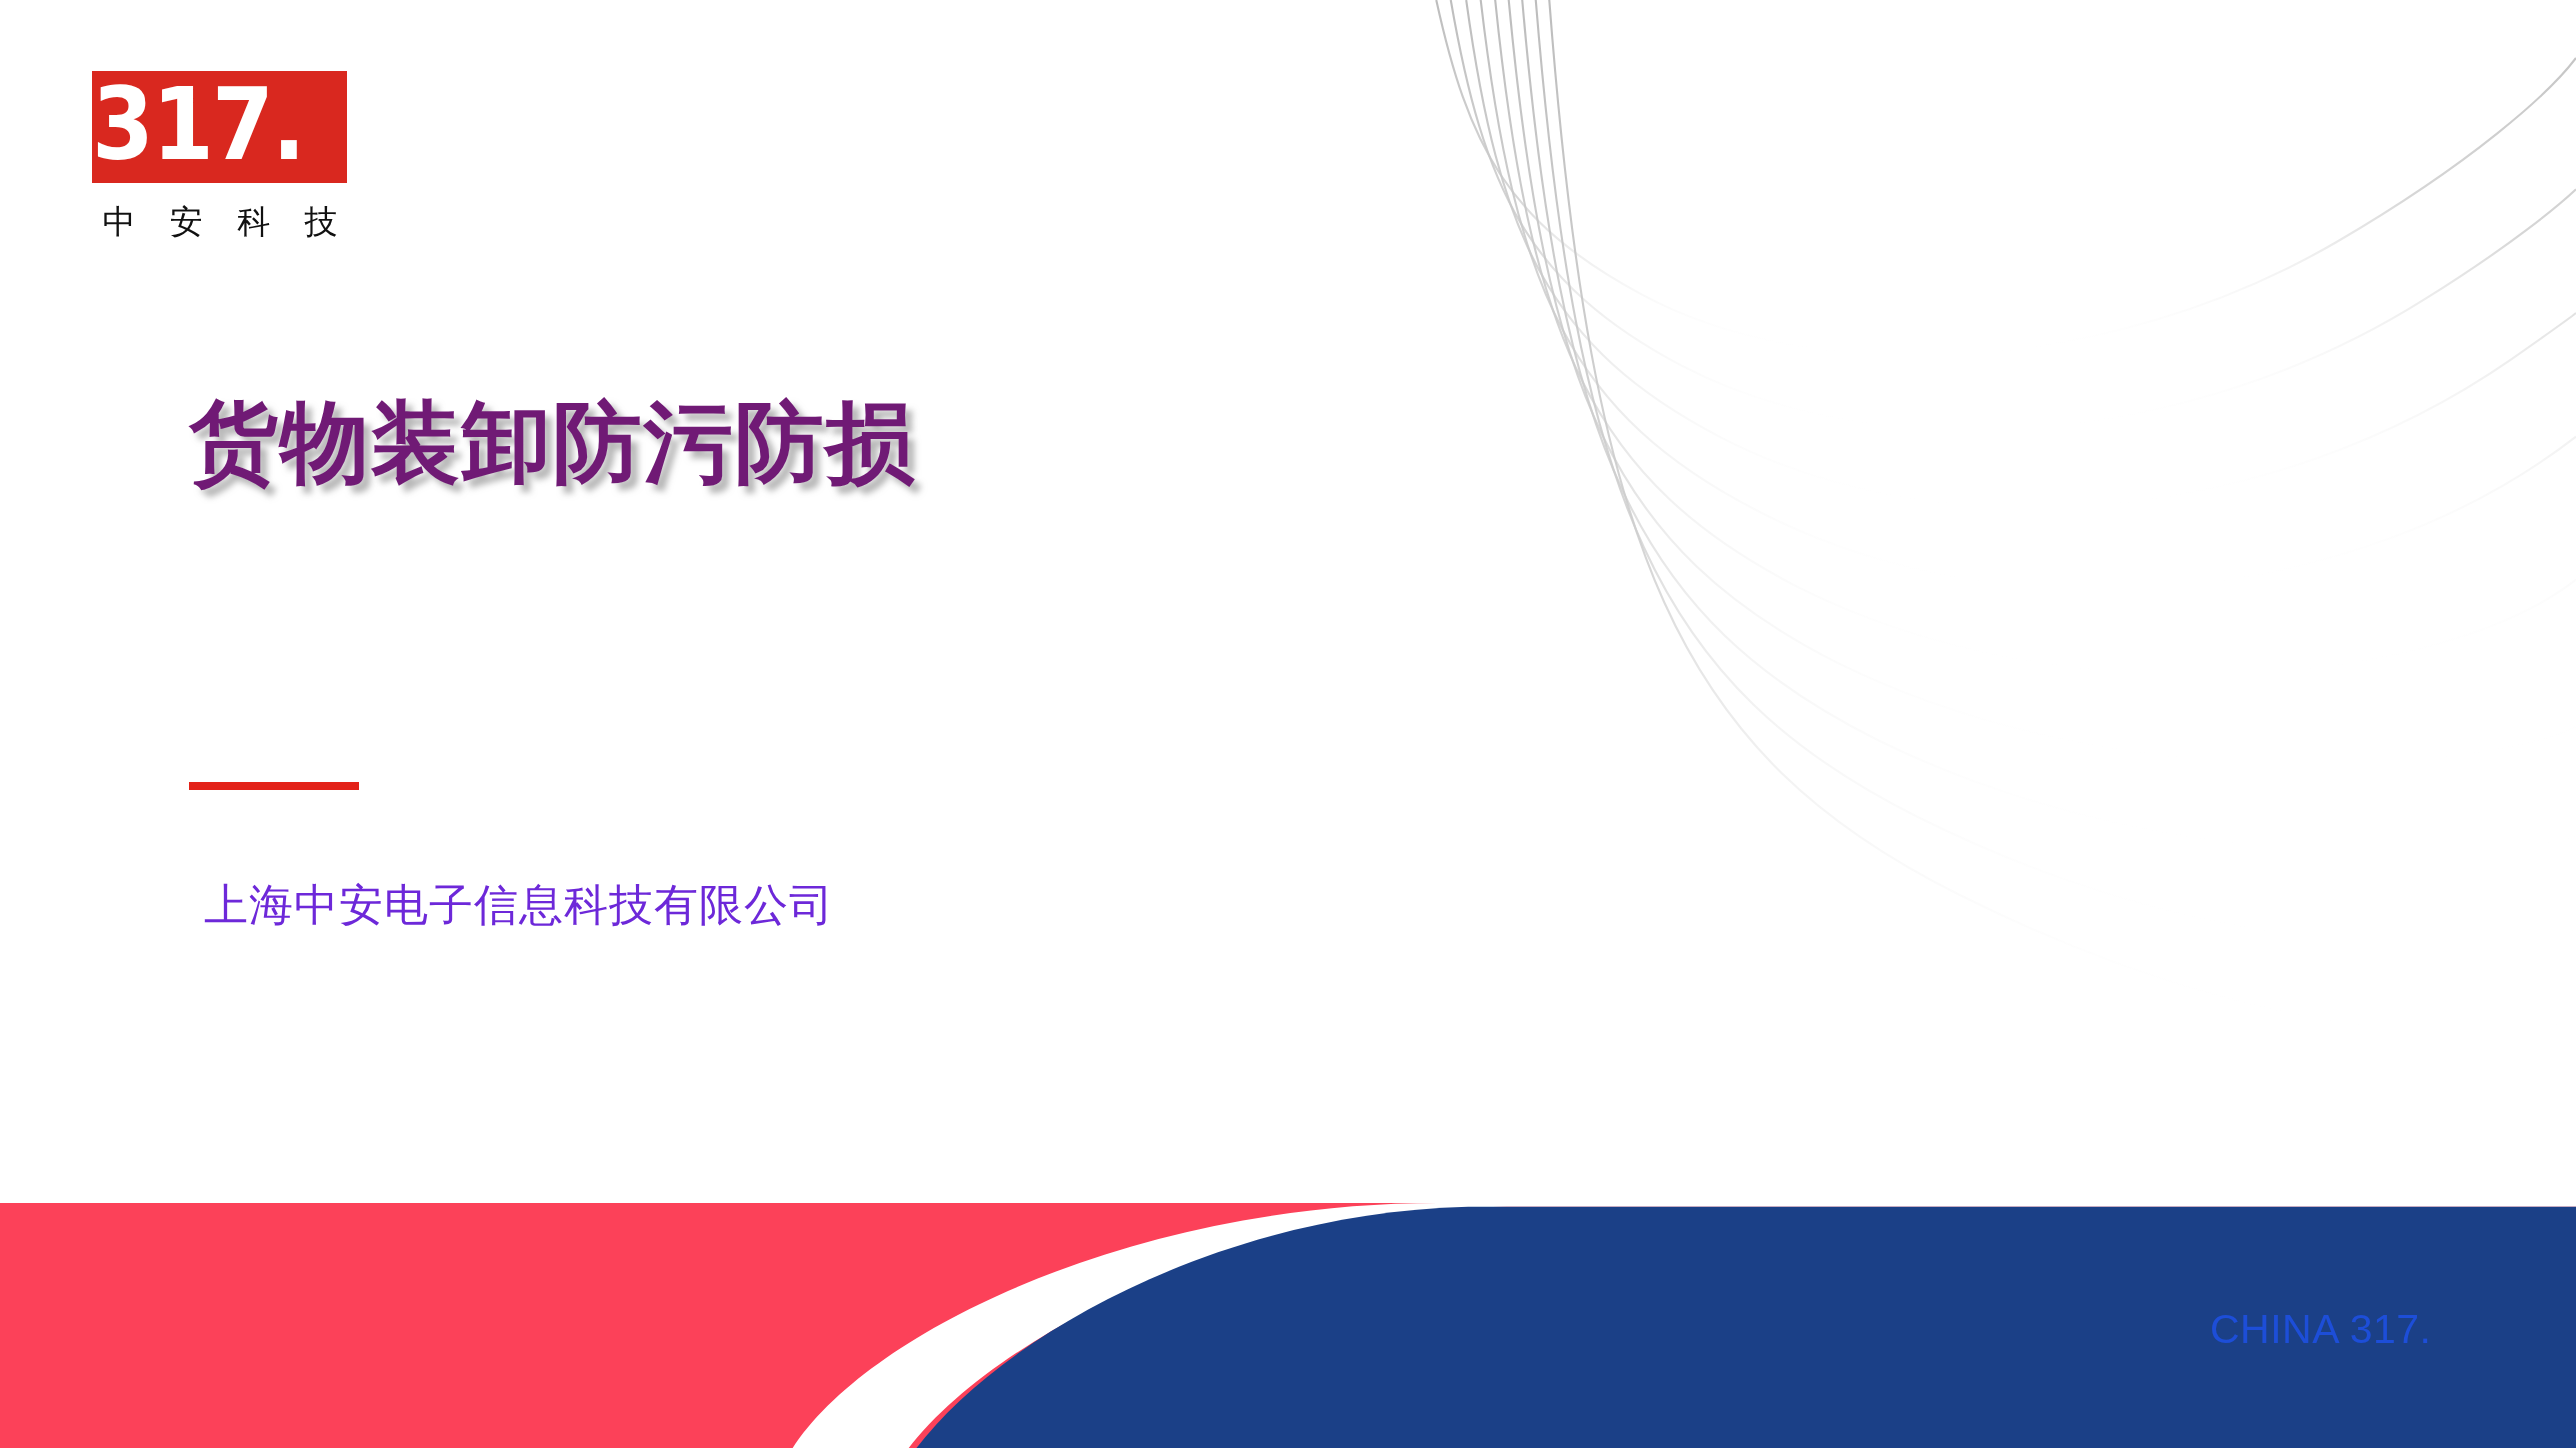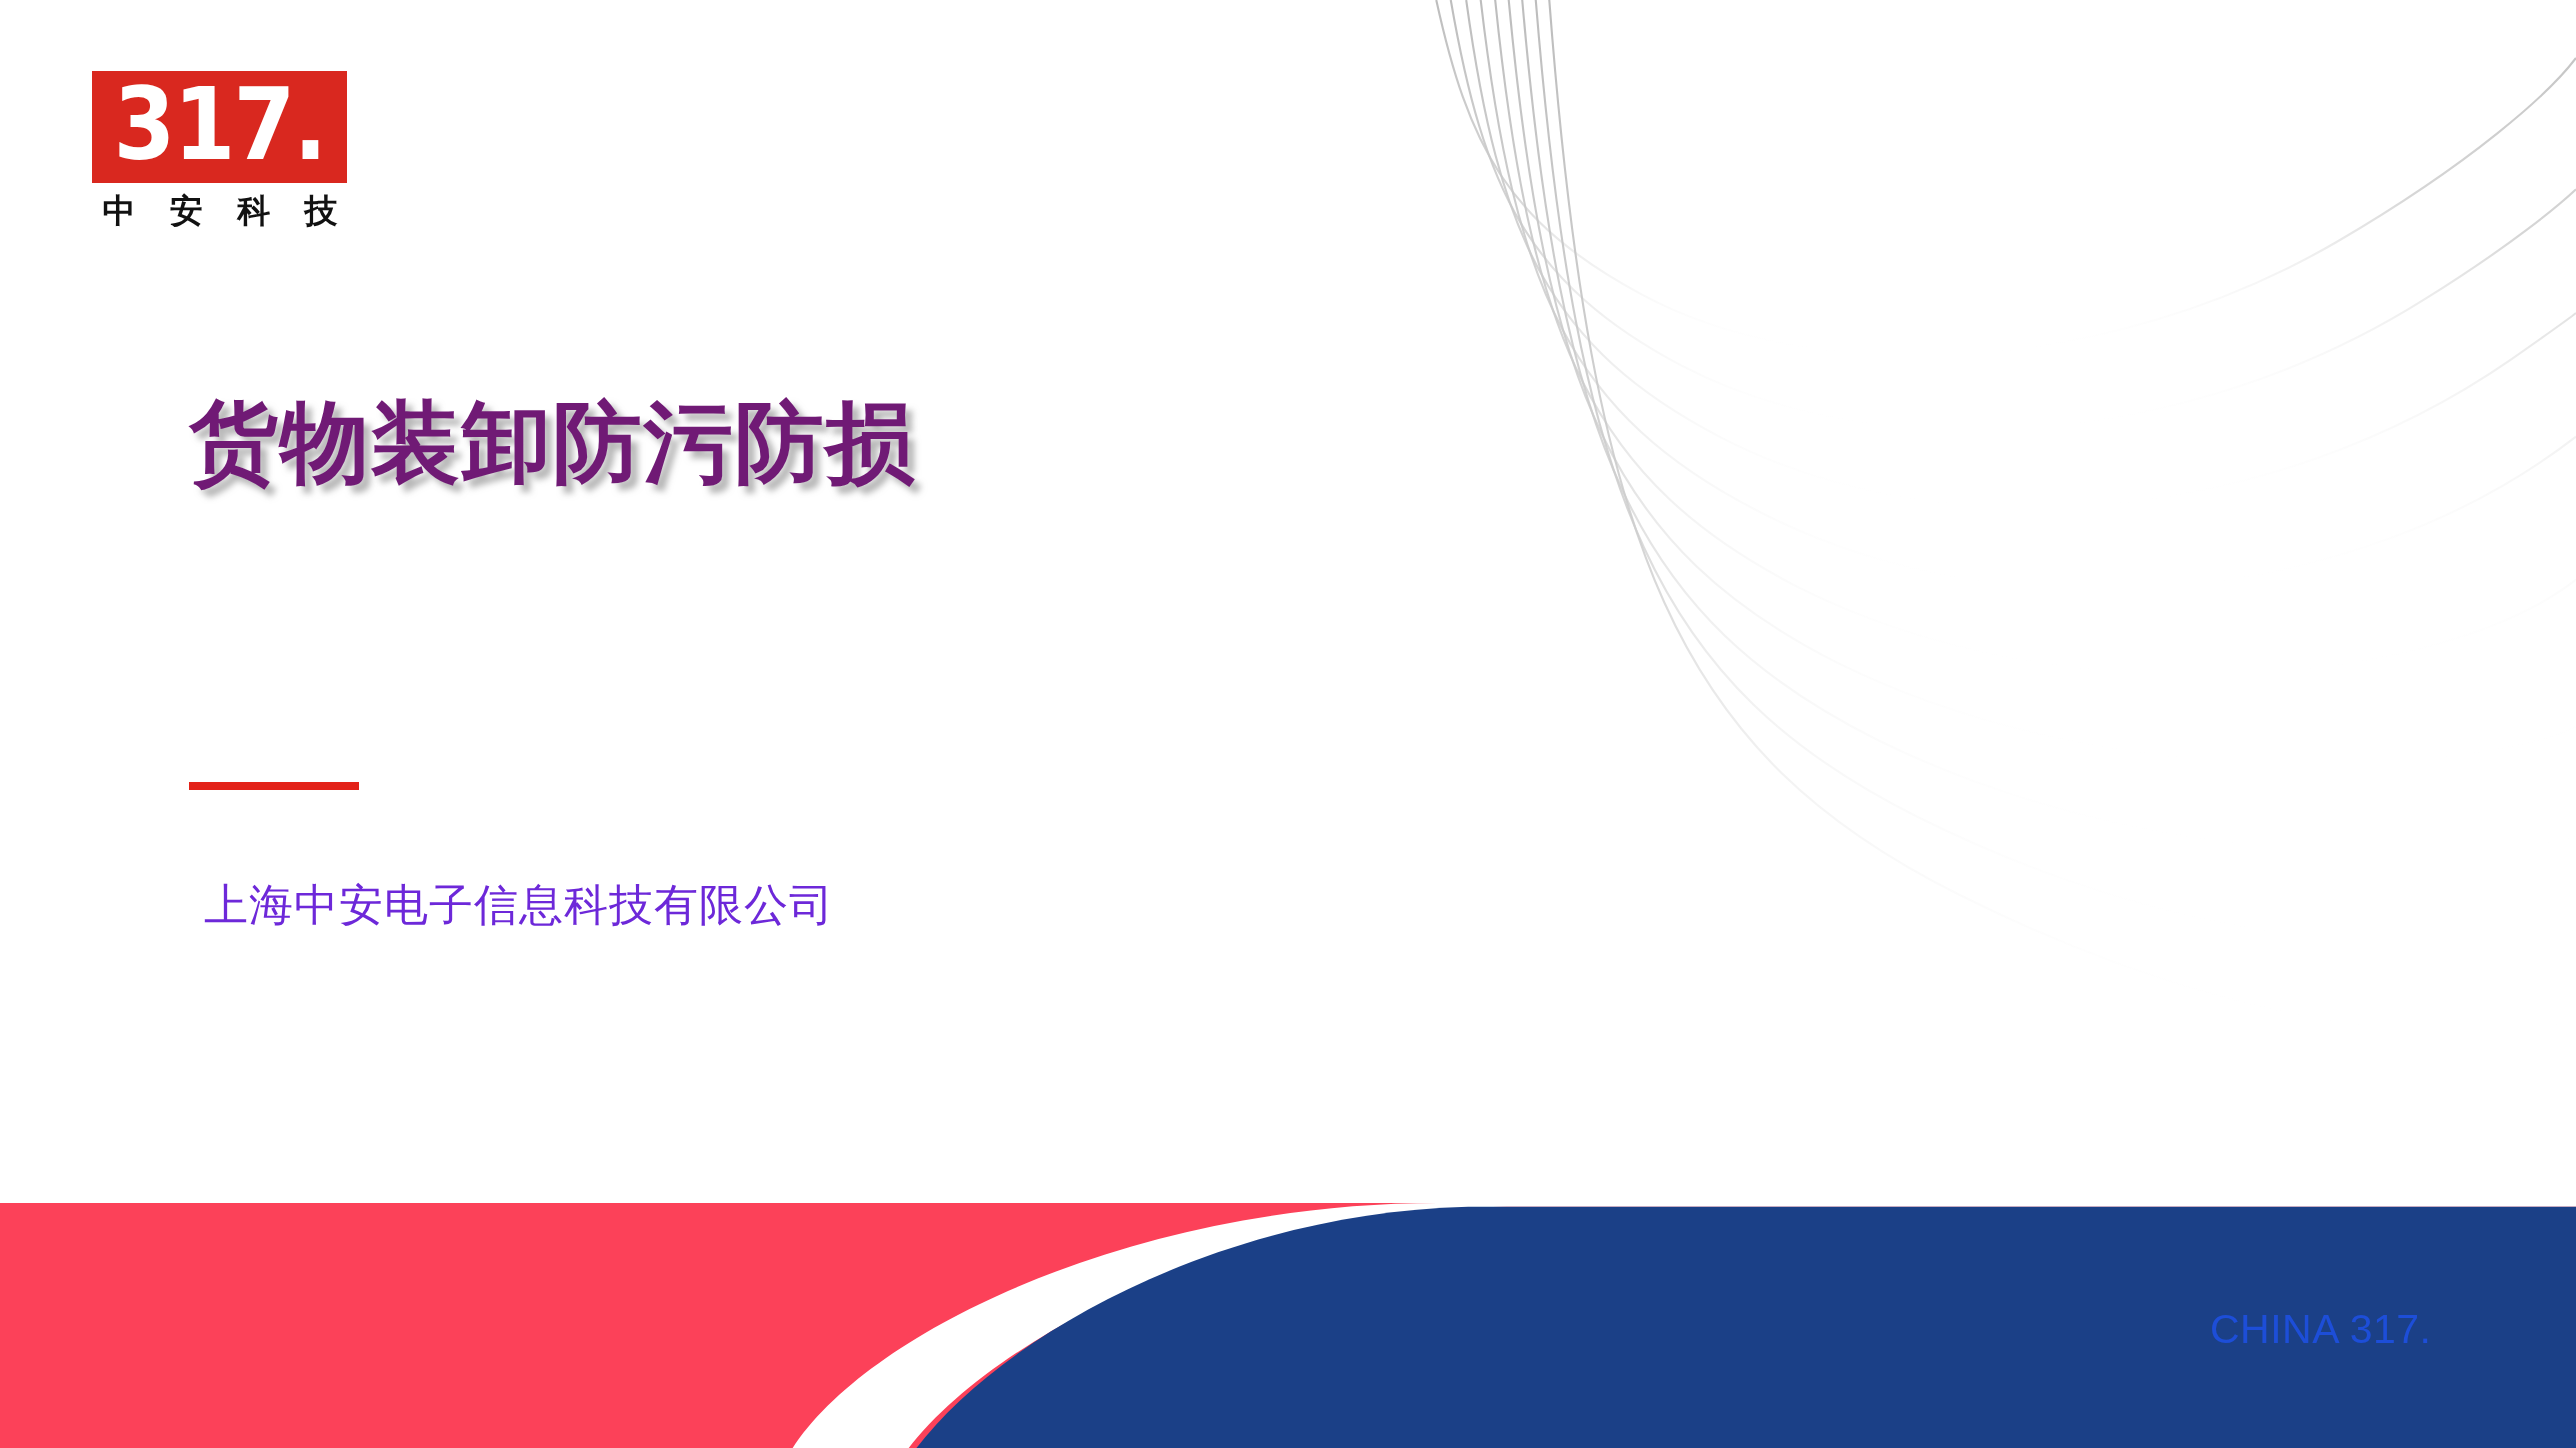--- a/index.html
+++ b/index.html
@@ -35,39 +35,39 @@
     left: 92px;
     top: 71px;
     width: 259px;
   }
   #logo-mark {
     width: 255px;
     height: 112px;
     background: #D9281F;
     display: flex;
     align-items: center;
-    justify-content: center;
+    justify-content: flex-start;
     box-sizing: border-box;
   }
   #logo-mark-text {
     color: #ffffff;
     font-family: "DejaVu Sans", "Liberation Sans", sans-serif;
     font-weight: bold;
     font-size: 89px;
     line-height: 89px;
     letter-spacing: -1.9px;
     transform: scaleY(1.12);
     padding-bottom: 3.9px;
   }
   #logo-sub {
-    margin-top: 9px;
+    margin-top: 20px;
     color: #111111;
     font-size: 33px;
     line-height: 37px;
-    font-weight: bold;
+    font-weight: normal;
     letter-spacing: 12.6px;
     text-align: center;
     padding-left: 9.7px;
     white-space: nowrap;
   }
 
   
   #headline {
     position: absolute;
     left: 189px;

